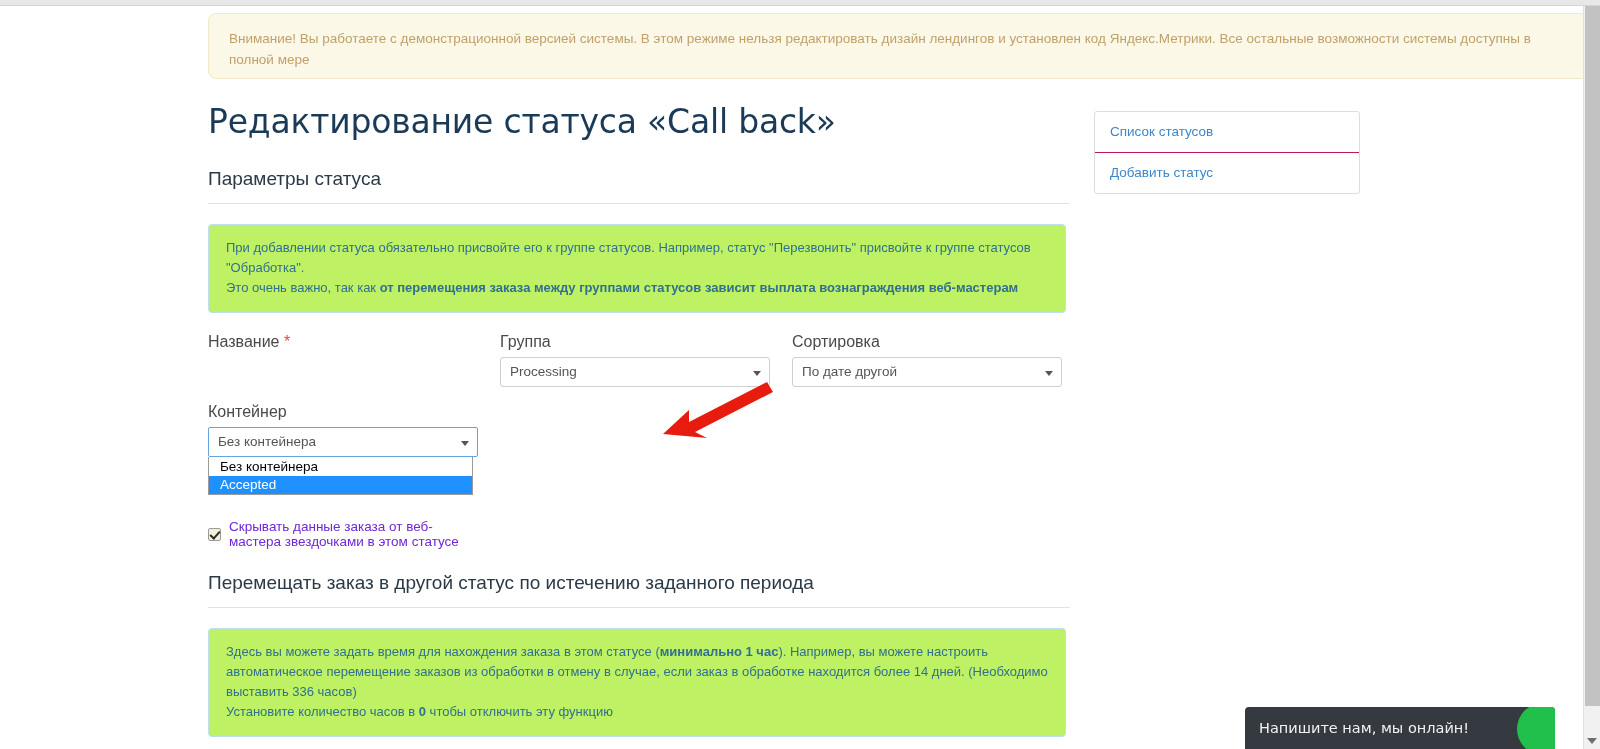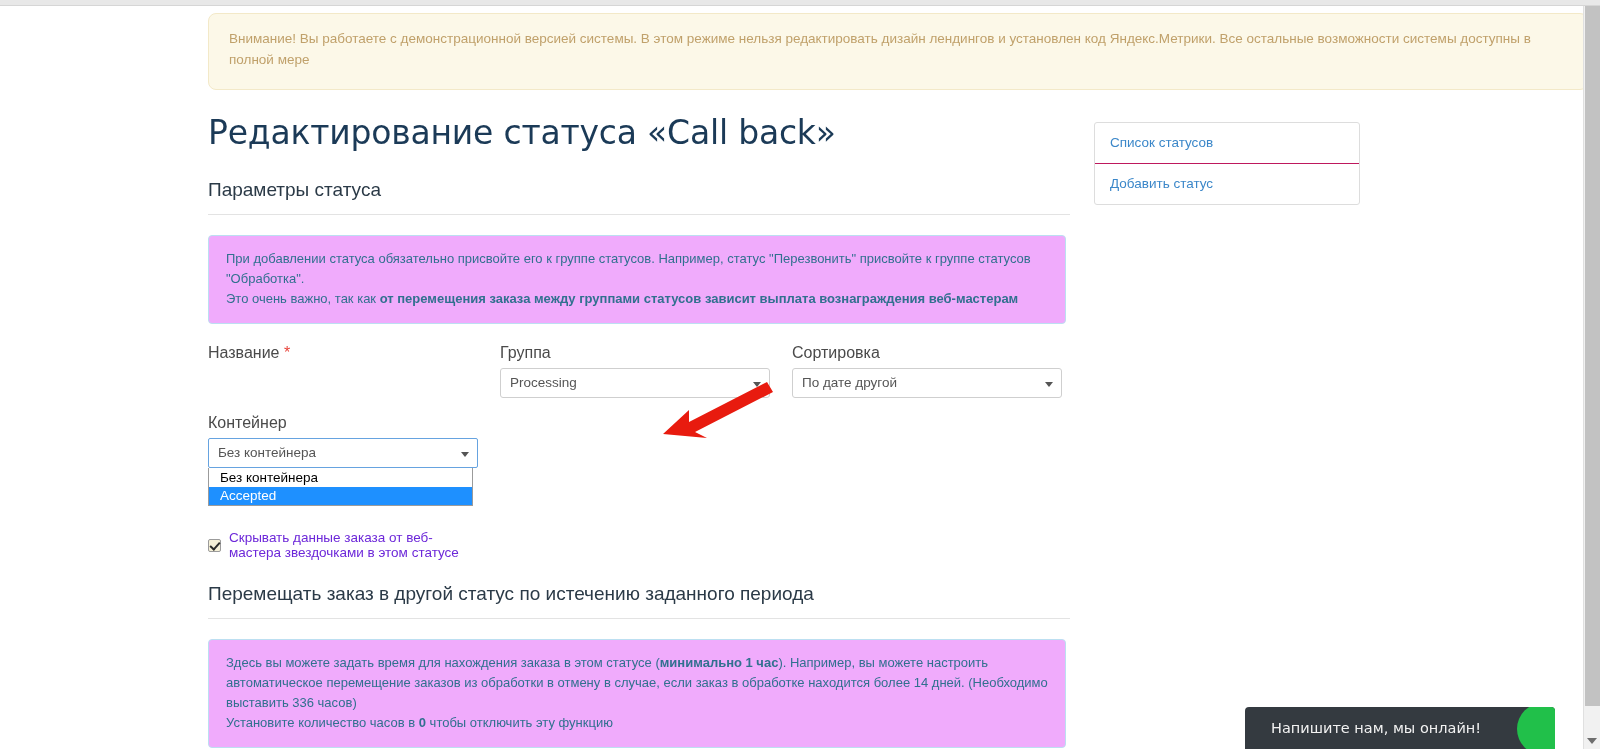--- a/index.html
+++ b/index.html
@@ -76,21 +76,21 @@
 
   
   .alert-warning {
     margin-top: 7px;
     margin-left: 4px;
     width: 1380px;
     box-sizing: border-box;
     background: #fcf8e8;
     border: 1px solid #f3e9c8;
     border-radius: 8px;
-    padding: 14px 20px 19px 20px;
+    padding: 14px 20px 8px 20px;
     color: #c0a16b;
     font-size: 13.5px;
     line-height: 21px;
   }
 
   
   .row {
     display: flex;
     margin-top: 22px;
   }
@@ -124,21 +124,21 @@
     padding: 0 0 12px 0;
     border-bottom: 1px solid #e3e3e3;
   }
   h2.section-title.tight { margin-top: 22px; }
 
   
   .alert-info {
     margin-top: 20px;
     width: 858px;
     box-sizing: border-box;
-    background: #f0abfc;
+    background: #bef264;
     border: 1px solid #bcdff1;
     border-radius: 4px;
     padding: 13px 17px 14px 17px;
     color: #31708f;
     font-size: 13px;
     line-height: 20px;
   }
   .alert-info b { font-weight: bold; }
 
   
@@ -294,21 +294,21 @@
     background: #343a40;
     border-radius: 4px 4px 0 0;
     display: flex;
     align-items: center;
     z-index: 70;
     overflow: hidden;
   }
   .chat-widget .chat-text {
     color: #f2f2f2;
     font-size: 14.5px;
-    padding-left: 26px;
+    padding-left: 14px;
     font-family: "DejaVu Sans", "Liberation Sans", sans-serif;
   }
   .chat-widget .chat-blob {
     position: absolute;
     right: -14px;
     top: -4px;
     width: 52px;
     height: 52px;
     background: #21c04a;
     border-radius: 50% 0 50% 50%;

